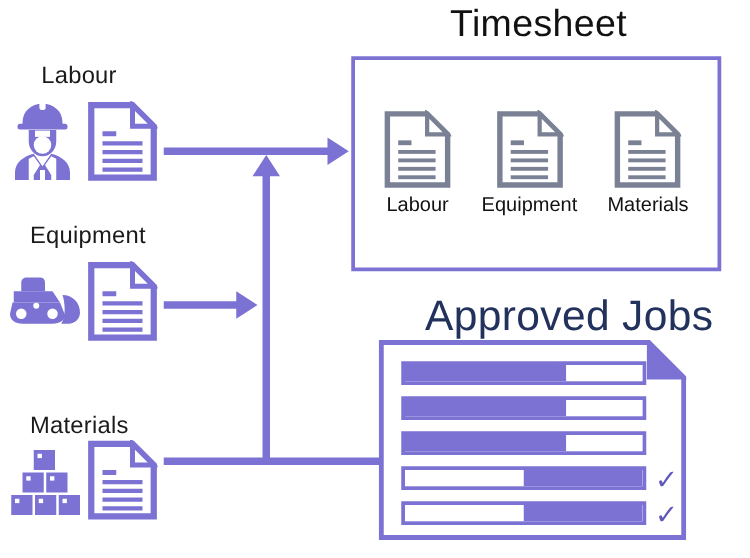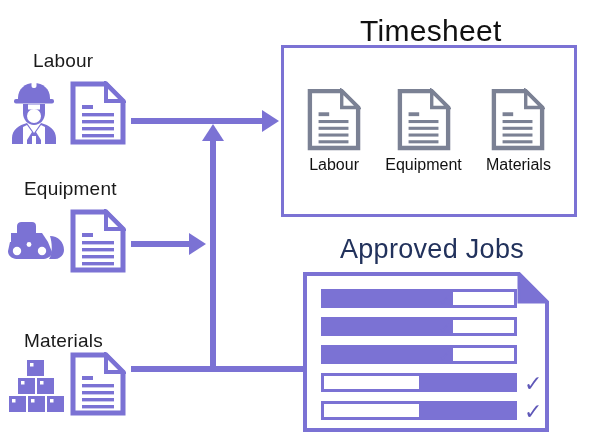--- a/index.html
+++ b/index.html
@@ -37,21 +37,21 @@
   
   .title-timesheet {
     position: absolute;
     font-size: 30px;
     color: #111111;
     white-space: nowrap;
     letter-spacing: 0.3px;
   }
   .title-approved {
     position: absolute;
-    font-size: 27px;
+    font-size: 34px;
     color: #22325c;
     white-space: nowrap;
     letter-spacing: 0.3px;
   }
 
   
   .timesheet-box {
     position: absolute;
     left: 281px;
     top: 45px;
@@ -257,21 +257,21 @@
   <div class="arrowhead arrow-right" style="left:262px; top:110px;"></div>
 
   <div class="conn" style="left:131px; top:241px; width:60px; height:6px;"></div>
   <div class="arrowhead arrow-right" style="left:189px; top:233px;"></div>
 
   <div class="conn" style="left:210px; top:140px; width:6px; height:230px;"></div>
   <div class="arrowhead arrow-up" style="left:202px; top:124px;"></div>
 
   <div class="conn" style="left:131px; top:366px; width:178px; height:6px;"></div>
 
-  <div class="title-timesheet" style="left:360px; top:3px;margin-top:11px;">Timesheet</div>
+  <div class="title-timesheet" style="left:360px; top:3px;">Timesheet</div>
 
   <div class="timesheet-box"></div>
 
   <div class="ts-items">
 
     <div class="ts-item">
       <svg width="54" height="64" viewBox="0 0 56 66">
         <path d="M3 3 L36 3 L53 20 L53 62 L3 62 Z" fill="#ffffff" stroke="#7b8194" stroke-width="4.5"></path>
         <path d="M36 3 L36 20 L53 20 Z" fill="#ffffff" stroke="#7b8194" stroke-width="3.5"></path>
         <g fill="#7b8194">

